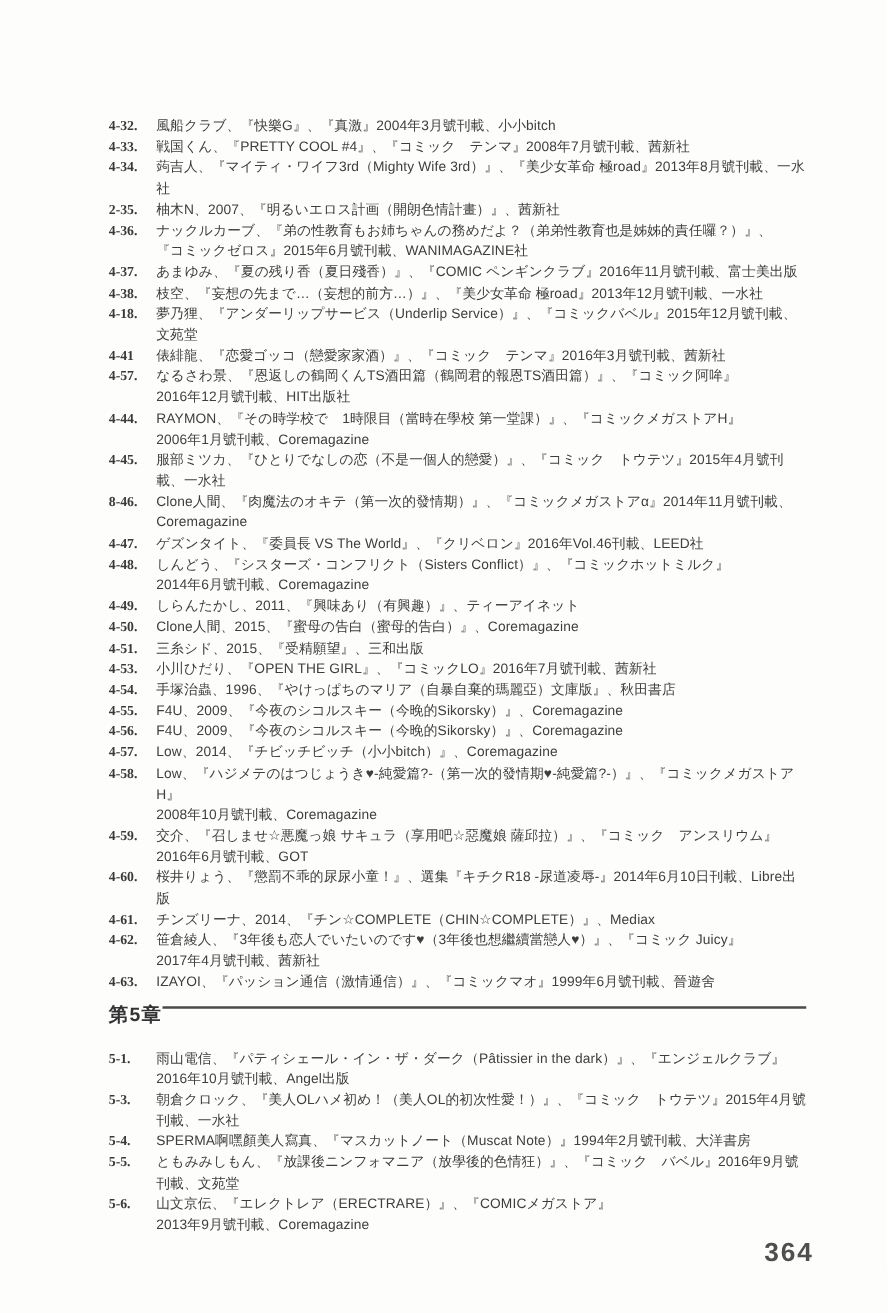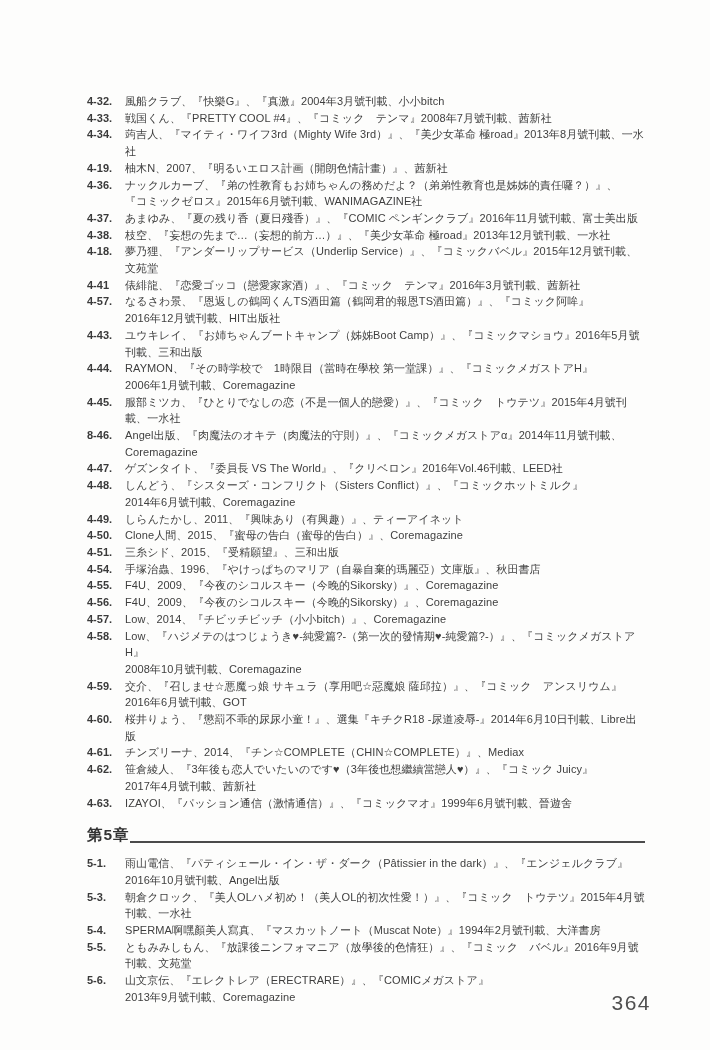--- a/index.html
+++ b/index.html
@@ -25,50 +25,51 @@
     line-height: 16.7px;
   }
   .entry {
     display: flex;
     align-items: flex-start;
   }
   .entry .num {
     flex: 0 0 38px;
     font-weight: bold;
     color: #3a3a3a;
+    font-family: Liberation Serif, serif;
   }
   .entry .txt {
     flex: 1 1 auto;
     white-space: pre-line;
     letter-spacing: 0.1px;
   }
   .chapter-heading {
     display: flex;
-    align-items: flex-end;
+    align-items: flex-start;
     margin-top: 10px;
     margin-bottom: 12px;
     height: 22px;
   }
   .chapter-heading .heading-text {
     font-size: 15.5px;
     font-weight: bold;
     color: #333333;
     letter-spacing: 1px;
   }
   .chapter-heading .heading-rule {
     flex: 1 1 auto;
     height: 2px;
     background: #4b4b4b;
   }
   .page-number {
     position: absolute;
     right: 59px;
     top: 991px;
     font-size: 21px;
-    font-weight: normal;
+    font-weight: bold;
     color: #4f4f4f;
     letter-spacing: 1.5px;
   }
 </style>
 </head>
 <body>
 
 <div class="page">
   <div class="content" id="reference-list">
       <div class="entry">
@@ -77,21 +78,21 @@
       </div>
       <div class="entry">
         <span class="num">4-33.</span>
         <div class="txt">戦国くん、『PRETTY COOL #4』、『コミック　テンマ』2008年7月號刊載、茜新社</div>
       </div>
       <div class="entry">
         <span class="num">4-34.</span>
         <div class="txt">蒟吉人、『マイティ・ワイフ3rd（Mighty Wife 3rd）』、『美少女革命 極road』2013年8月號刊載、一水社</div>
       </div>
       <div class="entry">
-        <span class="num">4-19.</span>
+        <span class="num">2-35.</span>
         <div class="txt">柚木N、2007、『明るいエロス計画（開朗色情計畫）』、茜新社</div>
       </div>
       <div class="entry">
         <span class="num">4-36.</span>
         <div class="txt">ナックルカーブ、『弟の性教育もお姉ちゃんの務めだよ？（弟弟性教育也是姊姊的責任囉？）』、
 『コミックゼロス』2015年6月號刊載、WANIMAGAZINE社</div>
       </div>
       <div class="entry">
         <span class="num">4-37.</span>
         <div class="txt">あまゆみ、『夏の残り香（夏日殘香）』、『COMIC ペンギンクラブ』2016年11月號刊載、富士美出版</div>
@@ -107,35 +108,31 @@
       <div class="entry">
         <span class="num">4-41</span>
         <div class="txt">俵緋龍、『恋愛ゴッコ（戀愛家家酒）』、『コミック　テンマ』2016年3月號刊載、茜新社</div>
       </div>
       <div class="entry">
         <span class="num">4-57.</span>
         <div class="txt">なるさわ景、『恩返しの鶴岡くんTS酒田篇（鶴岡君的報恩TS酒田篇）』、『コミック阿哞』
 2016年12月號刊載、HIT出版社</div>
       </div>
       <div class="entry">
-        <span class="num">4-43.</span>
-        <div class="txt">ユウキレイ、『お姉ちゃんブートキャンプ（姊姊Boot Camp）』、『コミックマショウ』2016年5月號刊載、三和出版</div>
-      </div>
-      <div class="entry">
         <span class="num">4-44.</span>
         <div class="txt">RAYMON、『その時学校で　1時限目（當時在學校 第一堂課）』、『コミックメガストアH』
 2006年1月號刊載、Coremagazine</div>
       </div>
       <div class="entry">
         <span class="num">4-45.</span>
         <div class="txt">服部ミツカ、『ひとりでなしの恋（不是一個人的戀愛）』、『コミック　トウテツ』2015年4月號刊載、一水社</div>
       </div>
       <div class="entry">
         <span class="num">8-46.</span>
-        <div class="txt">Angel出版、『肉魔法のオキテ（肉魔法的守則）』、『コミックメガストアα』2014年11月號刊載、Coremagazine</div>
+        <div class="txt">Clone人間、『肉魔法のオキテ（第一次的發情期）』、『コミックメガストアα』2014年11月號刊載、Coremagazine</div>
       </div>
       <div class="entry">
         <span class="num">4-47.</span>
         <div class="txt">ゲズンタイト、『委員長 VS The World』、『クリベロン』2016年Vol.46刊載、LEED社</div>
       </div>
       <div class="entry">
         <span class="num">4-48.</span>
         <div class="txt">しんどう、『シスターズ・コンフリクト（Sisters Conflict）』、『コミックホットミルク』
 2014年6月號刊載、Coremagazine</div>
       </div>
@@ -143,20 +140,24 @@
         <span class="num">4-49.</span>
         <div class="txt">しらんたかし、2011、『興味あり（有興趣）』、ティーアイネット</div>
       </div>
       <div class="entry">
         <span class="num">4-50.</span>
         <div class="txt">Clone人間、2015、『蜜母の告白（蜜母的告白）』、Coremagazine</div>
       </div>
       <div class="entry">
         <span class="num">4-51.</span>
         <div class="txt">三糸シド、2015、『受精願望』、三和出版</div>
+      </div>
+      <div class="entry">
+        <span class="num">4-53.</span>
+        <div class="txt">小川ひだり、『OPEN THE GIRL』、『コミックLO』2016年7月號刊載、茜新社</div>
       </div>
       <div class="entry">
         <span class="num">4-54.</span>
         <div class="txt">手塚治蟲、1996、『やけっぱちのマリア（自暴自棄的瑪麗亞）文庫版』、秋田書店</div>
       </div>
       <div class="entry">
         <span class="num">4-55.</span>
         <div class="txt">F4U、2009、『今夜のシコルスキー（今晚的Sikorsky）』、Coremagazine</div>
       </div>
       <div class="entry">

